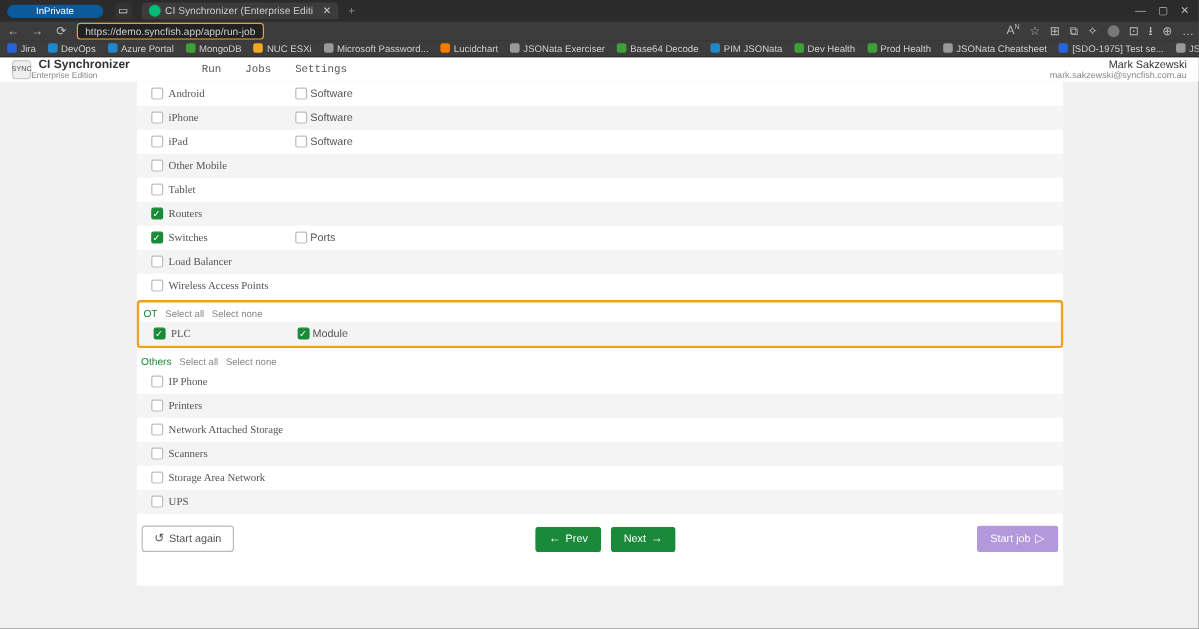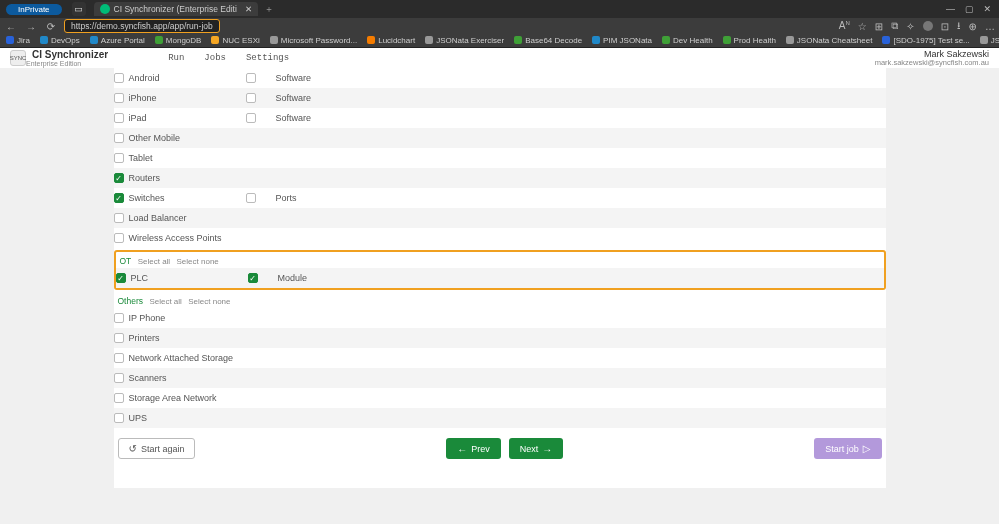--- a/index.html
+++ b/index.html
@@ -17,21 +17,21 @@
     background: #2b2b2b;
     height: 18px;
     display: flex;
     align-items: center;
     font-size: 9px;
     color: #ddd;
   }
   .inprivate {
     background: #0c5a9e;
     color: #fff;
-    padding: 1px 12px;
+    padding: 1px 24px;
     border-radius: 8px;
     margin: 0 6px;
     font-size: 8px;
   }
   .tab-ico { width: 14px; height: 14px; background:#333; border-radius:3px; display:flex;align-items:center;justify-content:center;margin:0 4px;}
   .tab {
     background: #3c3c3c;
     display: flex;
     align-items: center;
     padding: 2px 6px;
@@ -115,22 +115,22 @@
   .section-head .title { color: #1a8a3a; font-weight:500; }
   .section-head .sa { color:#888; margin-left:4px; font-size:8px;}
   .grid-row {
     display: flex;
     height: 20px;
     align-items: center;
     font-size: 9px;
     color: #555;
   }
   .grid-row.alt { background: #f4f4f4; }
-  .col1 { width: 124px; padding-left: 0; display:flex;align-items:center;gap:5px;}
-  .col2 { flex:1; padding-left: 8px; display:flex;align-items:flex-start;gap:20px;}
+  .col1 { width: 124px; padding-left: 12px; display:flex;align-items:center;gap:5px;font-family:Liberation Serif, serif;}
+  .col2 { flex:1; padding-left: 8px; display:flex;align-items:flex-start;gap:3px;}
   .cb {
     width: 10px;
     height: 10px;
     border: 1px solid #bbb;
     border-radius: 2px;
     display: inline-flex;
     align-items: center;
     justify-content: center;
     background: #fff;
     font-size: 8px;

